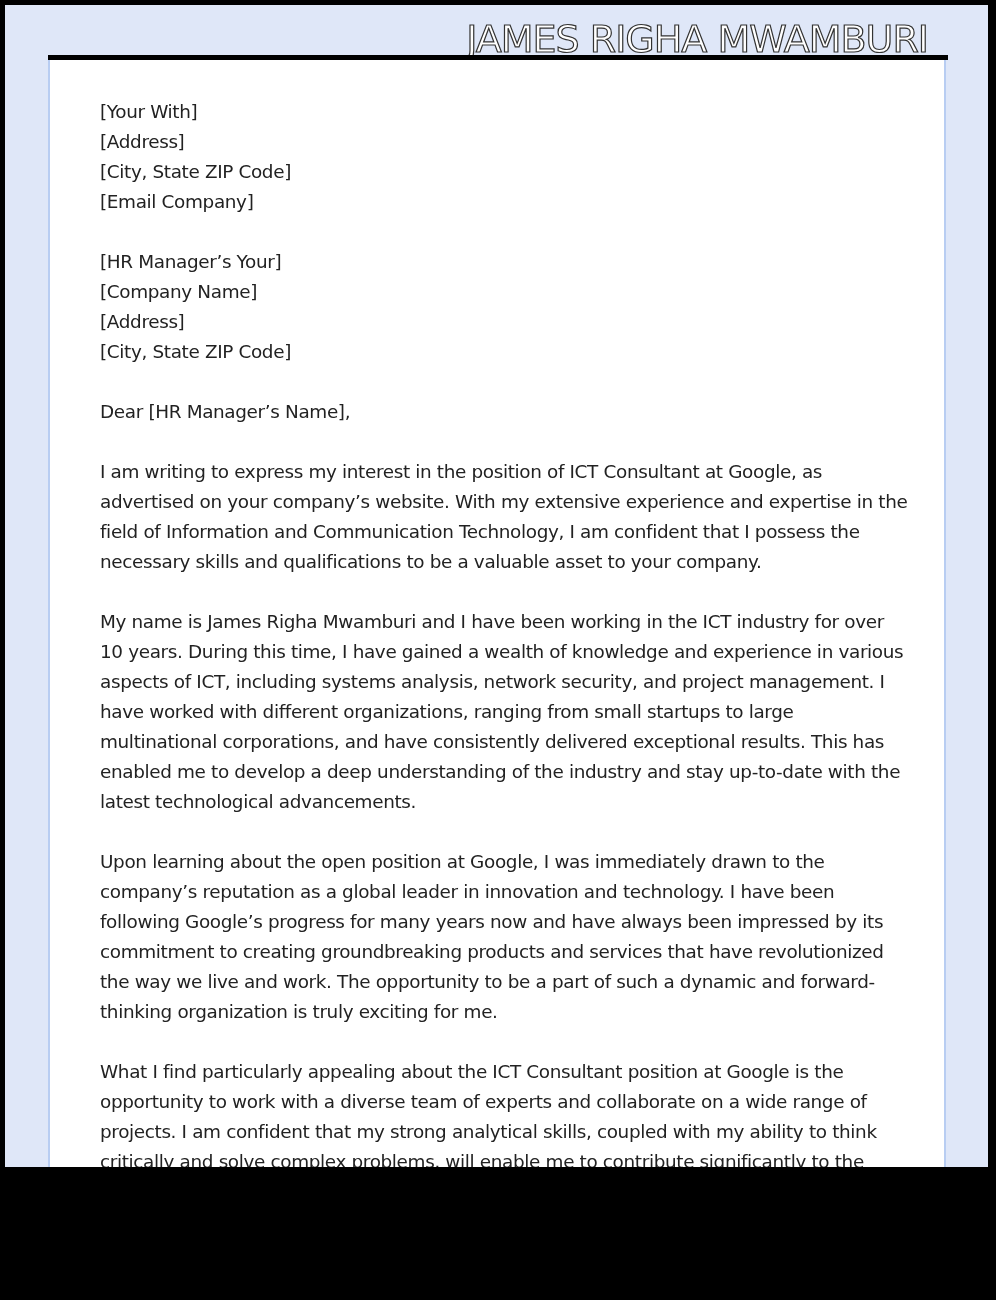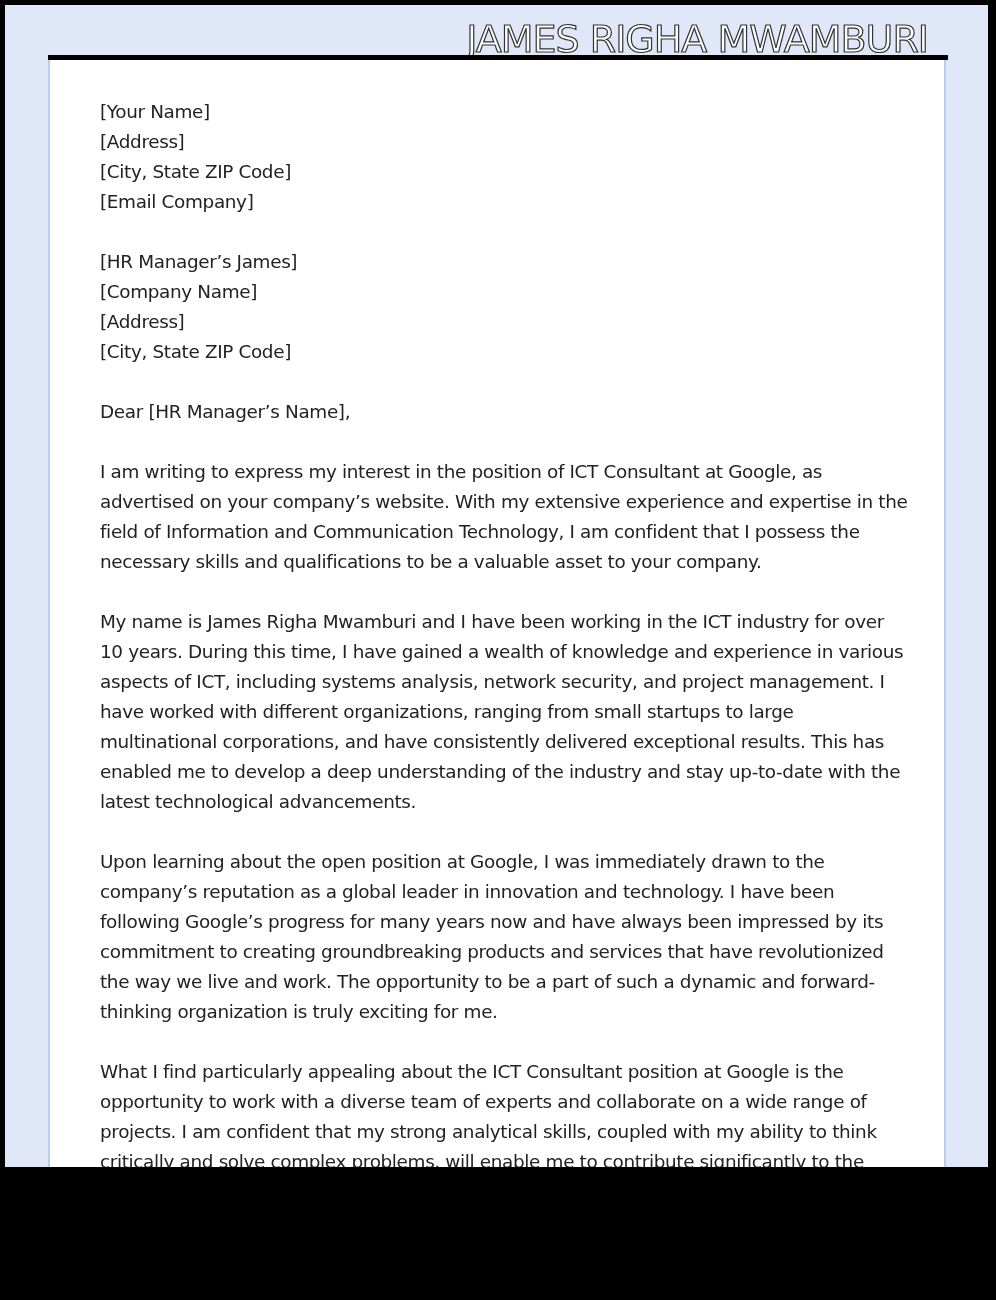--- a/index.html
+++ b/index.html
@@ -45,27 +45,27 @@
 </head>
 <body>
 
 <div class="frame">
   <div class="name-title">JAMES RIGHA MWAMBURI</div>
   <div class="card"></div>
   <div class="topbar"></div>
 
   <div class="letter">
     <p>
-      <span class="line">[Your Name]</span>
+      <span class="line">[Your With]</span>
       <span class="line">[Address]</span>
       <span class="line">[City, State ZIP Code]</span>
       <span class="line">[Email Company]</span>
     </p>
     <p>
-      <span class="line">[HR Manager’s James]</span>
+      <span class="line">[HR Manager’s Your]</span>
       <span class="line">[Company Name]</span>
       <span class="line">[Address]</span>
       <span class="line">[City, State ZIP Code]</span>
     </p>
     <p>Dear [HR Manager’s Name],</p>
     <p>I am writing to express my interest in the position of ICT Consultant at Google, as advertised on your company’s website. With my extensive experience and expertise in the field of Information and Communication Technology, I am confident that I possess the necessary skills and qualifications to be a valuable asset to your company.</p>
     <p>My name is James Righa Mwamburi and I have been working in the ICT industry for over 10 years. During this time, I have gained a wealth of knowledge and experience in various aspects of ICT, including systems analysis, network security, and project management. I have worked with different organizations, ranging from small startups to large multinational corporations, and have consistently delivered exceptional results. This has enabled me to develop a deep understanding of the industry and stay up-to-date with the latest technological advancements.</p>
     <p>Upon learning about the open position at Google, I was immediately drawn to the company’s reputation as a global leader in innovation and technology. I have been following Google’s progress for many years now and have always been impressed by its commitment to creating groundbreaking products and services that have revolutionized the way we live and work. The opportunity to be a part of such a dynamic and forward-thinking organization is truly exciting for me.</p>
     <p>What I find particularly appealing about the ICT Consultant position at Google is the opportunity to work with a diverse team of experts and collaborate on a wide range of projects. I am confident that my strong analytical skills, coupled with my ability to think critically and solve complex problems, will enable me to contribute significantly to the company’s success. Moreover, I am a team player and have excellent communication skills, which I believe are essential for effective collaboration and building strong relationships with clients and colleagues.</p>
   </div>

